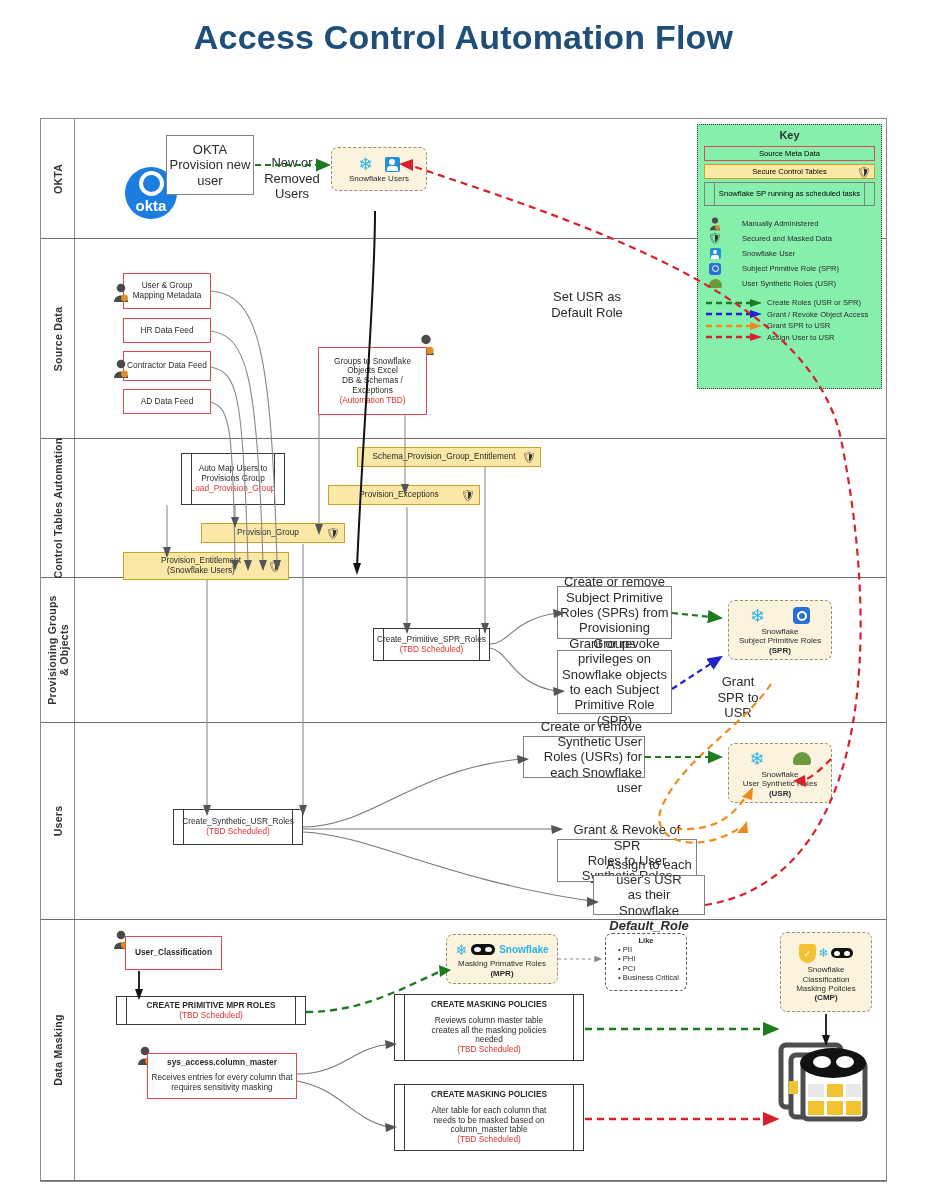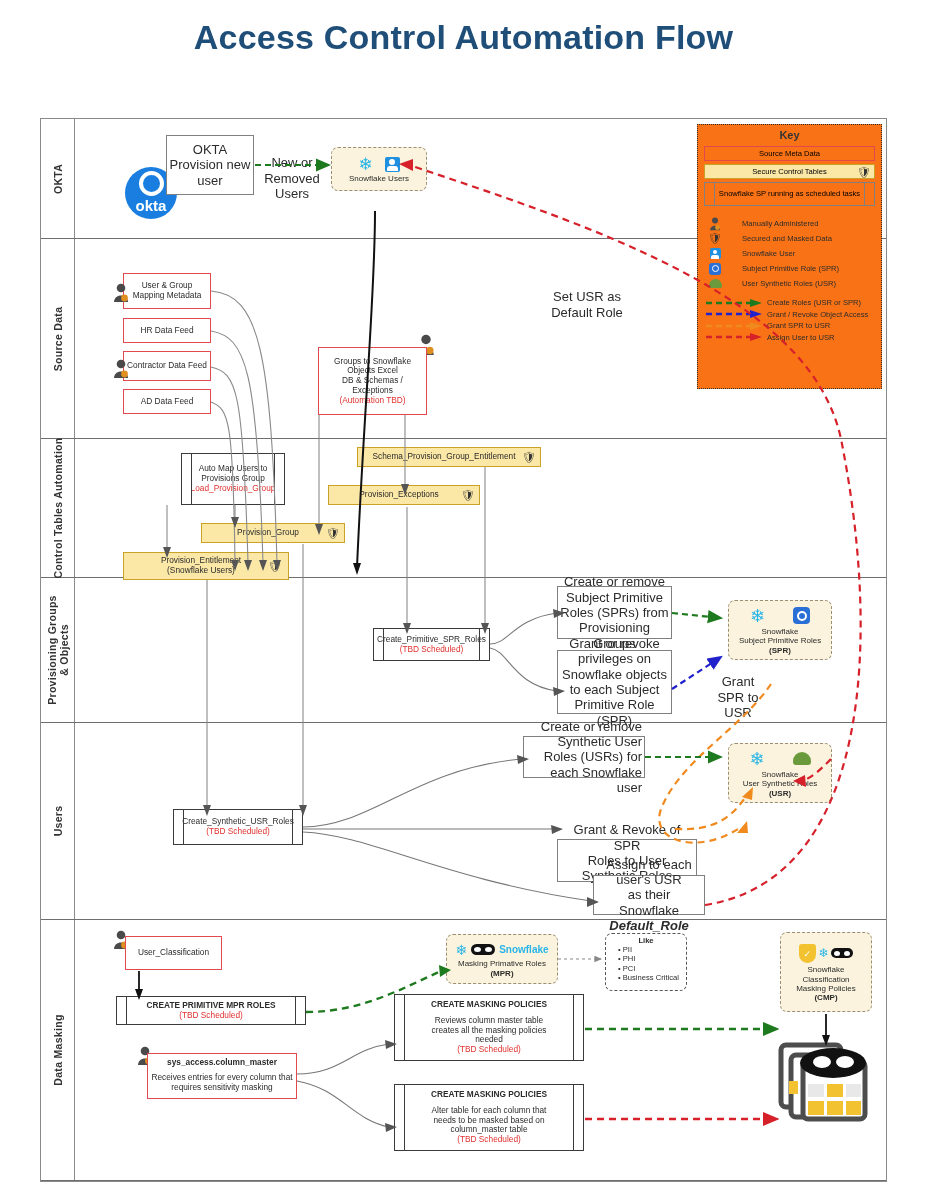--- a/index.html
+++ b/index.html
@@ -33,21 +33,21 @@
   .sp .bar.r{left:auto;right:0;border-right:none;border-left:1.6px solid #3a3a3a;}
   .sf{border:1.4px dashed #9a8f73;background:#fbf3dd;border-radius:7px;color:#2b2b2b;font-size:8px;
       flex-direction:column;padding:2px;}
   .dashbox{border:1.3px dashed #555;background:#fff;border-radius:7px;font-size:7.6px;color:#2b2b2b;}
   .red{color:#e0312e;}
   .b{font-weight:bold;}
   .i{font-style:italic;font-weight:bold;}
   .lbl{position:absolute;font-size:13px;color:#2b2b2b;text-align:center;line-height:1.2;}
 
   
-  #key{position:absolute;border:1.6px dotted #333;background:#f97316;box-sizing:border-box;}
+  #key{position:absolute;border:1.6px dotted #333;background:#86efac;box-sizing:border-box;}
   #key .ktitle{text-align:center;font-size:11px;font-weight:bold;color:#333;margin:4px 0 5px;}
   #key .krow{margin:0 6px 3px;height:15px;display:flex;align-items:center;justify-content:center;
              font-size:7.6px;box-sizing:border-box;position:relative;}
   #key .krow.k1{border:1.5px solid #e0494d;}
   #key .krow.k2{border:1px solid #c9a227;background:#fbe7a6;}
   #key .krow.k3{border:1px solid #808080;height:24px;line-height:1.15;text-align:left;}
   #key .krow.k3 .bar{position:absolute;top:0;bottom:0;width:9px;border-right:1px solid #808080;left:0;}
   #key .krow.k3 .bar.r{left:auto;right:0;border-right:none;border-left:1px solid #808080;}
   #key .kico{display:flex;align-items:center;gap:20px;margin:0 10px 2px;font-size:7.6px;color:#2b2b2b;}
   #key .kico .g{width:14px;height:13px;display:flex;align-items:center;justify-content:center;flex:none;}
@@ -272,21 +272,21 @@
     <div class="lane-body">
 
       <div style="position:absolute;left:38px;top:10px;">
         <svg width="16" height="20" viewBox="0 0 16 20">
             <circle cx="8" cy="5" r="4.3" fill="#4a4a4a"></circle>
             <path d="M1 19c0-4 3.2-6.6 7-6.6S15 15 15 19z" fill="#4a4a4a"></path>
             <circle cx="11.5" cy="15" r="3.4" fill="#e09020"></circle>
           </svg>
       </div>
 
-      <div class="node src" style="left:50px;top:16px;width:97px;height:34px;">
+      <div class="node src" style="left:50px;top:16px;width:97px;height:34px;font-weight:bold;">
         <span>User_Classification</span>
       </div>
 
       <div class="node sp" style="left:41px;top:76px;width:190px;height:29px;flex-direction:column;position:absolute;text-align:center;">
         <span class="bar"></span>
         <span class="bar r"></span>
         <span class="b">CREATE  PRIMITIVE  MPR  ROLES</span>
         <span class="red">(TBD Scheduled)</span>
       </div>
 

